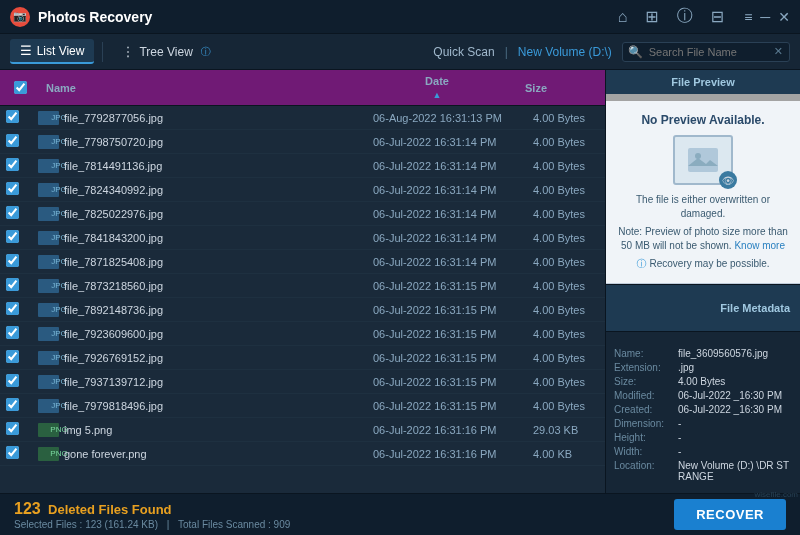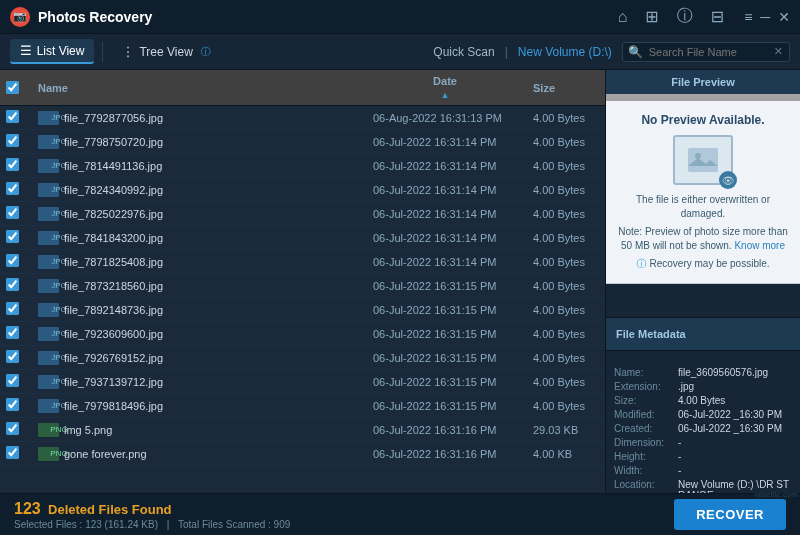--- a/index.html
+++ b/index.html
@@ -131,23 +131,23 @@
     #file-list {
       flex: 1;
       background: #1a2a3a;
       overflow: hidden;
       display: flex;
       flex-direction: column;
     }
     #file-list-header {
       display: grid;
       grid-template-columns: 30px 1fr 160px 80px;
-      background: #404040;
+      background: #701a75;
       border-bottom: 1px solid #0a1520;
-      padding: 5px 0;
+      padding: 5px 8px;
     }
     .col-header {
       color: #8aa8c0;
       font-size: 11px;
       font-weight: 600;
       padding: 0 8px;
       display: flex;
       align-items: center;
       gap: 3px;
     }
@@ -280,25 +280,24 @@
       color: #3a9ad9;
       font-size: 10px;
     }
 
     
     #metadata-title {
       background: #1e3a52;
       color: #a0c8e0;
       font-size: 11px;
       font-weight: 600;
-      padding: 10px 10px;
+      padding: 17px 10px;
       border-bottom: 1px solid #0a1520;
       border-top: 1px solid #0a1520;
-      text-align: left;
-      margin-top: 33px;
+      text-align: right;
     }
     #metadata-body {
       padding: 16px 8px;
       flex: 1;
       overflow-y: auto;
     }
     .meta-row {
       display: flex;
       gap: 4px;
       margin-bottom: 3px;

